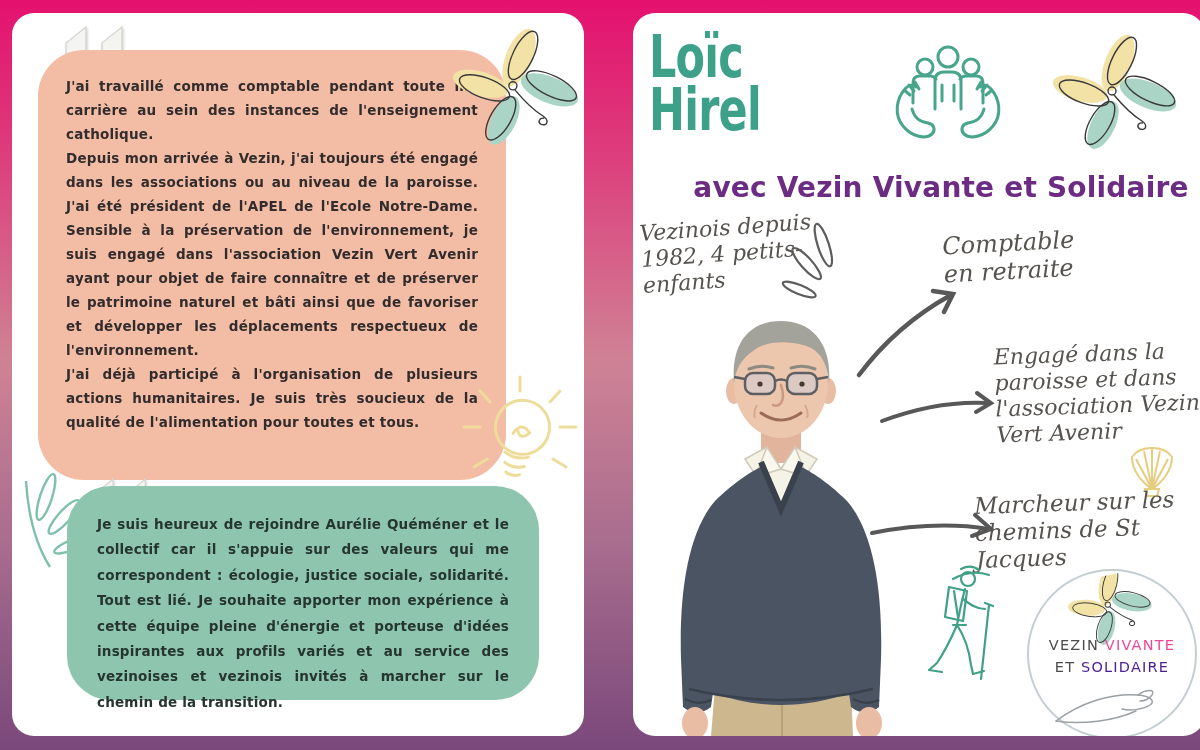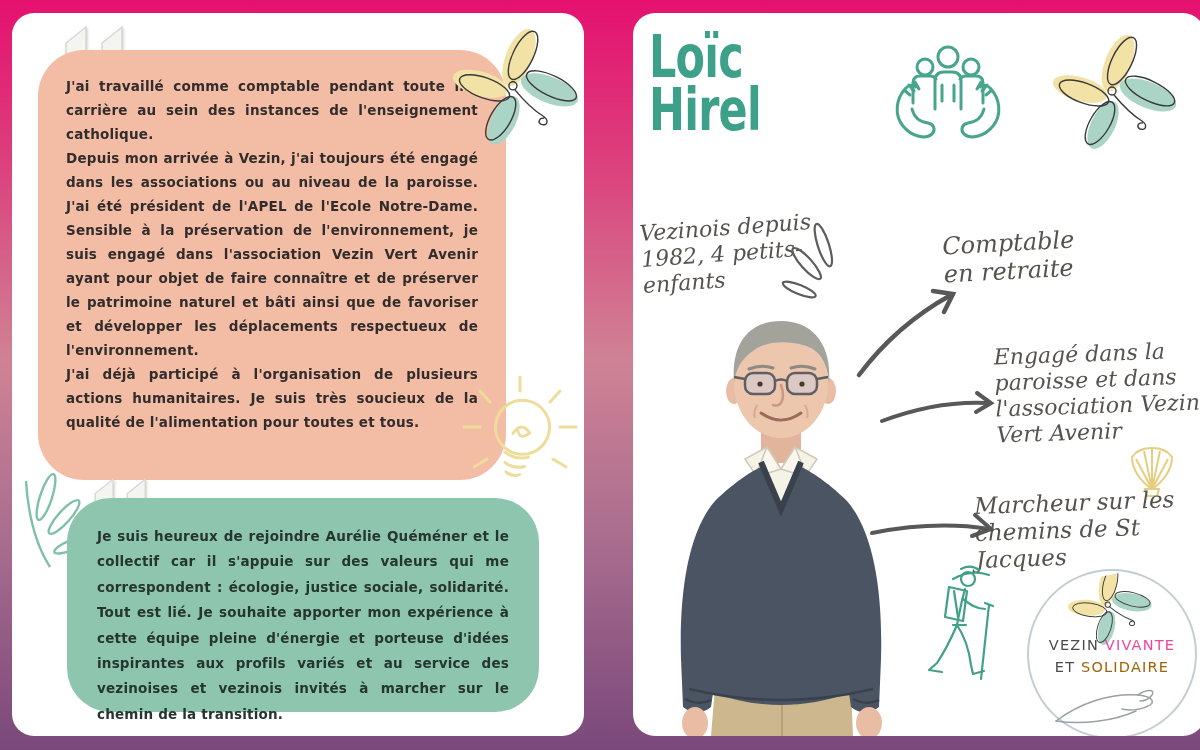--- a/index.html
+++ b/index.html
@@ -11,21 +11,21 @@
   .panel{position:absolute;top:13px;width:572px;height:723px;background:#ffffff;border-radius:22px;overflow:hidden;}
   .panel.left{left:12px;}
   .panel.right{left:633px;}
 
   
   .block{position:absolute;box-sizing:border-box;color:#332c2d;font-weight:bold;
          font-size:13.5px;letter-spacing:.2px;text-align:justify;}
   .block p{margin:0;}
   .salmon{left:26px;top:37px;width:468px;height:430px;background:#f3bda5;border-radius:46px;
           padding:24px 28px;line-height:1.78;}
-  .green{left:55px;top:485px;width:472px;height:214px;background:#8dc5ae;border-radius:44px;
+  .green{left:55px;top:473px;width:472px;height:214px;background:#8dc5ae;border-radius:44px;
          padding:26px 30px;line-height:1.88;color:#263530;}
   .quote-marks{position:absolute;filter:drop-shadow(1px 2px 1px rgba(0,0,0,.18));}
 
   
   .name{position:absolute;left:16px;top:18px;color:#3da088;font-weight:bold;
         font-size:58px;line-height:.92;letter-spacing:-1px;
         transform:scaleX(.74);transform-origin:0 0;}
   .subtitle{position:absolute;left:50px;right:6px;top:158px;text-align:center;
             color:#6d2c83;font-weight:bold;font-size:28px;letter-spacing:.2px;}
   .hand{position:absolute;font-family:"DejaVu Serif","Liberation Serif",serif;font-style:italic;
@@ -35,21 +35,21 @@
   .ann-engagement{left:362px;top:328px;font-size:22px;transform:rotate(-2deg);}
   .ann-walker{left:342px;top:476px;font-size:23px;transform:rotate(-2deg);}
   .decor{position:absolute;}
 
   
   .logo{position:absolute;left:394px;top:556px;width:170px;height:170px;background:#fff;
         border:2px solid #c3ced2;border-radius:50%;box-sizing:border-box;}
   .logo-text{position:absolute;left:0;right:0;top:64px;text-align:center;
              font-size:14.5px;letter-spacing:1.2px;line-height:1.5;color:#4b4b4b;}
   .logo-text .w-yellow{color:#ec4899;}
-  .logo-text .w-teal{color:#a16207;}
+  .logo-text .w-teal{color:#4c1d95;}
 </style>
 </head>
 <body>
 
 <div class="panel left">
 
   <svg class="quote-marks" style="left:46px;top:12px" width="76" height="66" viewBox="0 0 76 66">
     <path d="M8,62 V18 L28,2 V62 Z" fill="#f4f4f1" stroke="#d7d7d2" stroke-width="1.5"></path>
     <path d="M44,62 V18 L64,2 V62 Z" fill="#f4f4f1" stroke="#d7d7d2" stroke-width="1.5"></path>
   </svg>
@@ -136,20 +136,21 @@
       <path d="M53,48 v16 M65,48 v16"></path>
       <path id="cuphand" d="M16,52 C7,62 5,78 14,89 C22,99 36,103 43,97 C47,93 45,87 39,86 C31,85 25,80 23,72 M16,52 C19,48 24,47 27,50 M21,58 l-6,-5 M25,54 l-5,-6 M30,52 l-4,-7"></path>
       <use href="#cuphand" transform="matrix(-1,0,0,1,118,0)"></use>
     </g>
   </svg>
 
   <svg class="decor" style="left:415px;top:20px" width="140" height="140" viewBox="0 0 140 140">
     <use href="#dfly"></use>
   </svg>
 
+  <div class="subtitle">avec Vezin Vivante et Solidaire</div>
 
   <div class="hand ann-residence">Vezinois depuis
 1982, 4 petits-
 enfants</div>
 
   <svg class="decor" style="left:146px;top:208px;transform:scaleX(-1)" width="72" height="100" viewBox="0 0 74 108">
     <g fill="none" stroke="#5d5d5d" stroke-width="2.4">
       <ellipse cx="28" cy="26" rx="6" ry="24" transform="rotate(18 28 26)"></ellipse>
       <ellipse cx="46" cy="46" rx="6" ry="22" transform="rotate(42 46 46)"></ellipse>
       <ellipse cx="54" cy="74" rx="5" ry="19" transform="rotate(68 54 74)"></ellipse>

